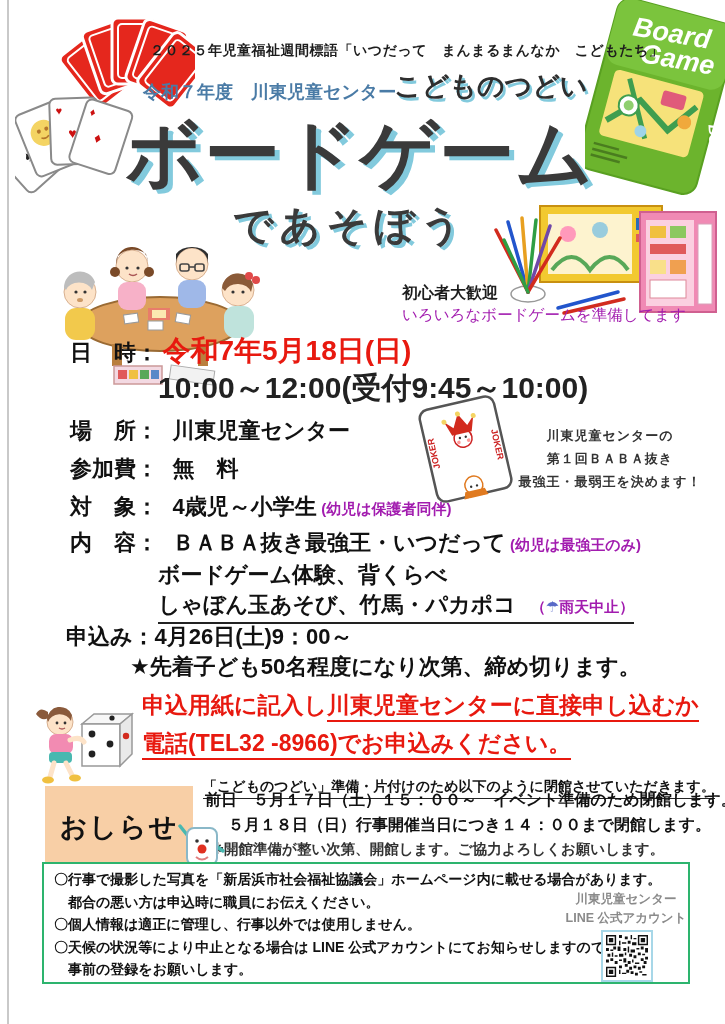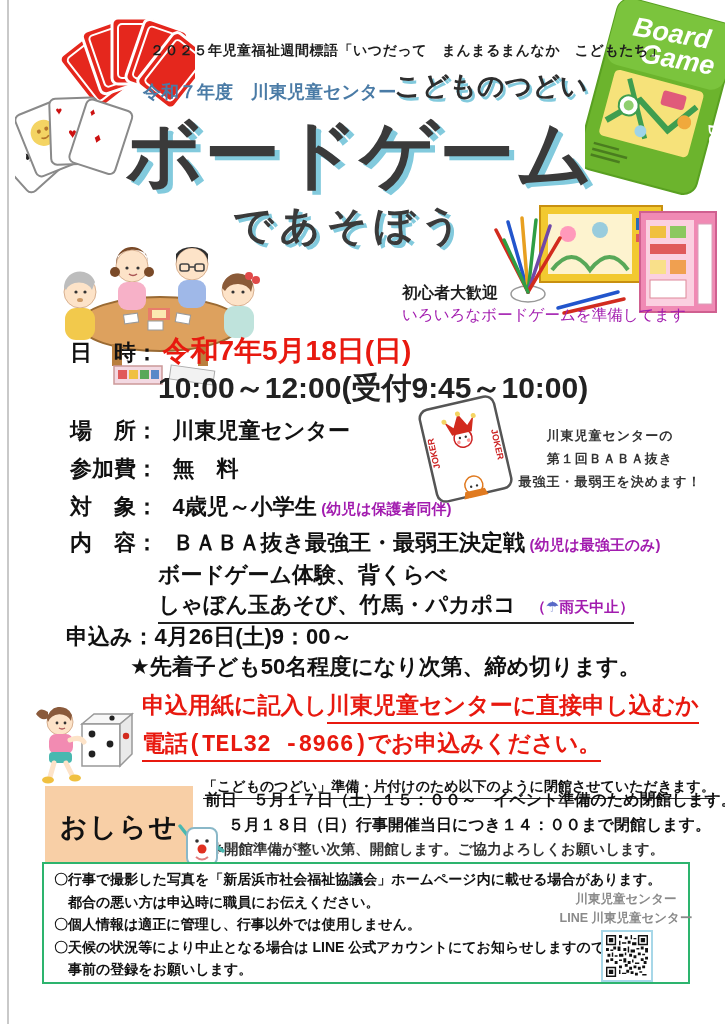--- a/index.html
+++ b/index.html
@@ -19,21 +19,21 @@
   .prepare{left:402px;top:305px;font-size:15.5px;color:#a21caf;}
   .row-label{font-size:22px;font-weight:bold;color:#111;}
   .row-value{font-size:22px;font-weight:bold;color:#111;}
   .small-note{font-size:15px;font-weight:bold;color:#a21caf;}
   .red{color:var(--accent-red);}
   .u-black{border-bottom:2.5px solid #222;padding-bottom:2px;}
   .u-red{border-bottom:2px solid var(--accent-red);padding-bottom:2px;}
   .joker-note{left:512px;top:424px;width:196px;text-align:center;font-size:13px;font-weight:bold;
               color:#333;line-height:23px;letter-spacing:1px;white-space:nowrap;}
   .apply-line{font-size:22px;font-weight:bold;color:#111;}
-  .red-line{font-size:23px;font-weight:bold;color:var(--accent-red);font-family:Liberation Mono, monospace;}
+  .red-line{font-size:23px;font-weight:bold;color:var(--accent-red);}
   .notice-badge{left:45px;top:786px;width:148px;height:82px;background:var(--notice-bg);
                 display:flex;align-items:center;justify-content:center;font-size:27px;
                 font-weight:bold;color:#111;letter-spacing:2px;}
   .notice-heading{left:203px;top:766px;font-size:14px;font-weight:bold;color:#111;
                   border-bottom:1.5px solid #222;padding-bottom:2px;margin-top:12px;}
   .notice-line{font-size:16px;font-weight:bold;color:#111;}
   .notice-sub{font-size:14.5px;font-weight:bold;color:#333;}
   .footer-box{left:42px;top:862px;width:644px;height:118px;border:2.5px solid var(--footer-border);background:#fff;}
   .footer-text{left:54px;top:868px;width:520px;font-size:14px;font-weight:bold;color:#111;
                line-height:22.5px;white-space:nowrap;}
@@ -222,21 +222,21 @@
     <span class="row-label">参加費：</span>
     <span class="row-value" style="margin-left:10px;">無　料</span>
   </div>
   <div class="abs" style="left:70px;top:492px;">
     <span class="row-label">対　象：</span>
     <span class="row-value" style="margin-left:10px;">4歳児～小学生</span>
     <span class="small-note">(幼児は保護者同伴)</span>
   </div>
   <div class="abs" style="left:70px;top:528px;">
     <span class="row-label">内　容：</span>
-    <span class="row-value" style="margin-left:10px;">ＢＡＢＡ抜き最強王・最弱王決定戦</span>
+    <span class="row-value" style="margin-left:10px;">ＢＡＢＡ抜き最強王・いつだって</span>
     <span class="small-note">(幼児は最強王のみ)</span>
   </div>
   <div class="abs row-value" style="left:158px;top:560px;">ボードゲーム体験、背くらべ</div>
   <div class="abs u-black" style="left:158px;top:590px;">
     <span class="row-value">しゃぼん玉あそび、竹馬・パカポコ</span><span class="small-note">　（</span><span class="small-note" style="color:#5a6ac8;">☂</span><span class="small-note">雨天中止）</span>
   </div>
 
   <div class="abs" style="left:426px;top:400px;transform:rotate(-13deg);">
     <svg width="80" height="98" viewBox="0 0 80 98">
       <rect x="2" y="2" width="76" height="94" rx="9" fill="#fff" stroke="#555" stroke-width="2.5"></rect>
@@ -325,21 +325,21 @@
   <div class="abs footer-box"></div>
   <div class="abs footer-text">
     <div>〇行事で撮影した写真を「新居浜市社会福祉協議会」ホームページ内に載せる場合があります。</div>
     <div>　都合の悪い方は申込時に職員にお伝えください。</div>
     <div>〇個人情報は適正に管理し、行事以外では使用しません。</div>
     <div>〇天候の状況等により中止となる場合は LINE 公式アカウントにてお知らせしますので</div>
     <div>　事前の登録をお願いします。</div>
   </div>
   <div class="abs qr-label">
     <div>川東児童センター</div>
-    <div>LINE 川東児童センター</div>
+    <div>LINE 公式アカウント</div>
   </div>
   <div class="abs qr-wrap">
     <svg viewBox="0 0 29 29">
       <rect width="29" height="29" fill="#fff"></rect>
       <path fill="#111" d="M0 0h7v7H0zM22 0h7v7h-7zM0 22h7v7H0z"></path>
       <path fill="#fff" d="M1 1h5v5H1zM23 1h5v5h-5zM1 23h5v5H1z"></path>
       <path fill="#111" d="M2 2h3v3H2zM24 2h3v3h-3zM2 24h3v3H2z"></path>
       <path fill="#111" d="M9 0h2v2H9zM13 1h2v2h-2zM17 0h1v3h-1zM19 2h2v1h-2zM9 4h1v3H9zM11 5h3v1h-3zM15 4h2v2h-2zM18 5h3v2h-3zM0 9h2v2H0zM3 10h2v1H3zM5 8h2v2H5zM8 8h2v3H8zM12 9h2v2h-2zM15 8h1v4h-1zM17 10h3v2h-3zM21 9h2v1h-2zM24 8h2v2h-2zM27 9h2v3h-2zM1 13h2v2H1zM4 12h1v3H4zM6 14h2v1H6zM9 13h3v2H9zM13 12h1v2h-1zM16 13h2v2h-2zM19 14h2v2h-2zM22 12h2v2h-2zM25 13h2v1h-2zM27 15h2v2h-2zM0 17h2v2H0zM3 16h2v2H3zM6 18h2v2H6zM9 17h2v1H9zM12 16h2v3h-2zM15 18h2v2h-2zM18 17h1v2h-1zM20 19h3v1h-3zM24 16h2v2h-2zM26 18h2v2h-2zM9 21h2v2H9zM13 20h2v2h-2zM16 22h2v2h-2zM19 21h2v2h-2zM22 22h2v2h-2zM25 21h2v2h-2zM9 24h1v3H9zM11 26h3v1h-3zM14 24h2v2h-2zM17 25h2v2h-2zM20 26h2v2h-2zM23 25h2v1h-2zM25 27h3v1h-3z"></path>
     </svg>
   </div>

